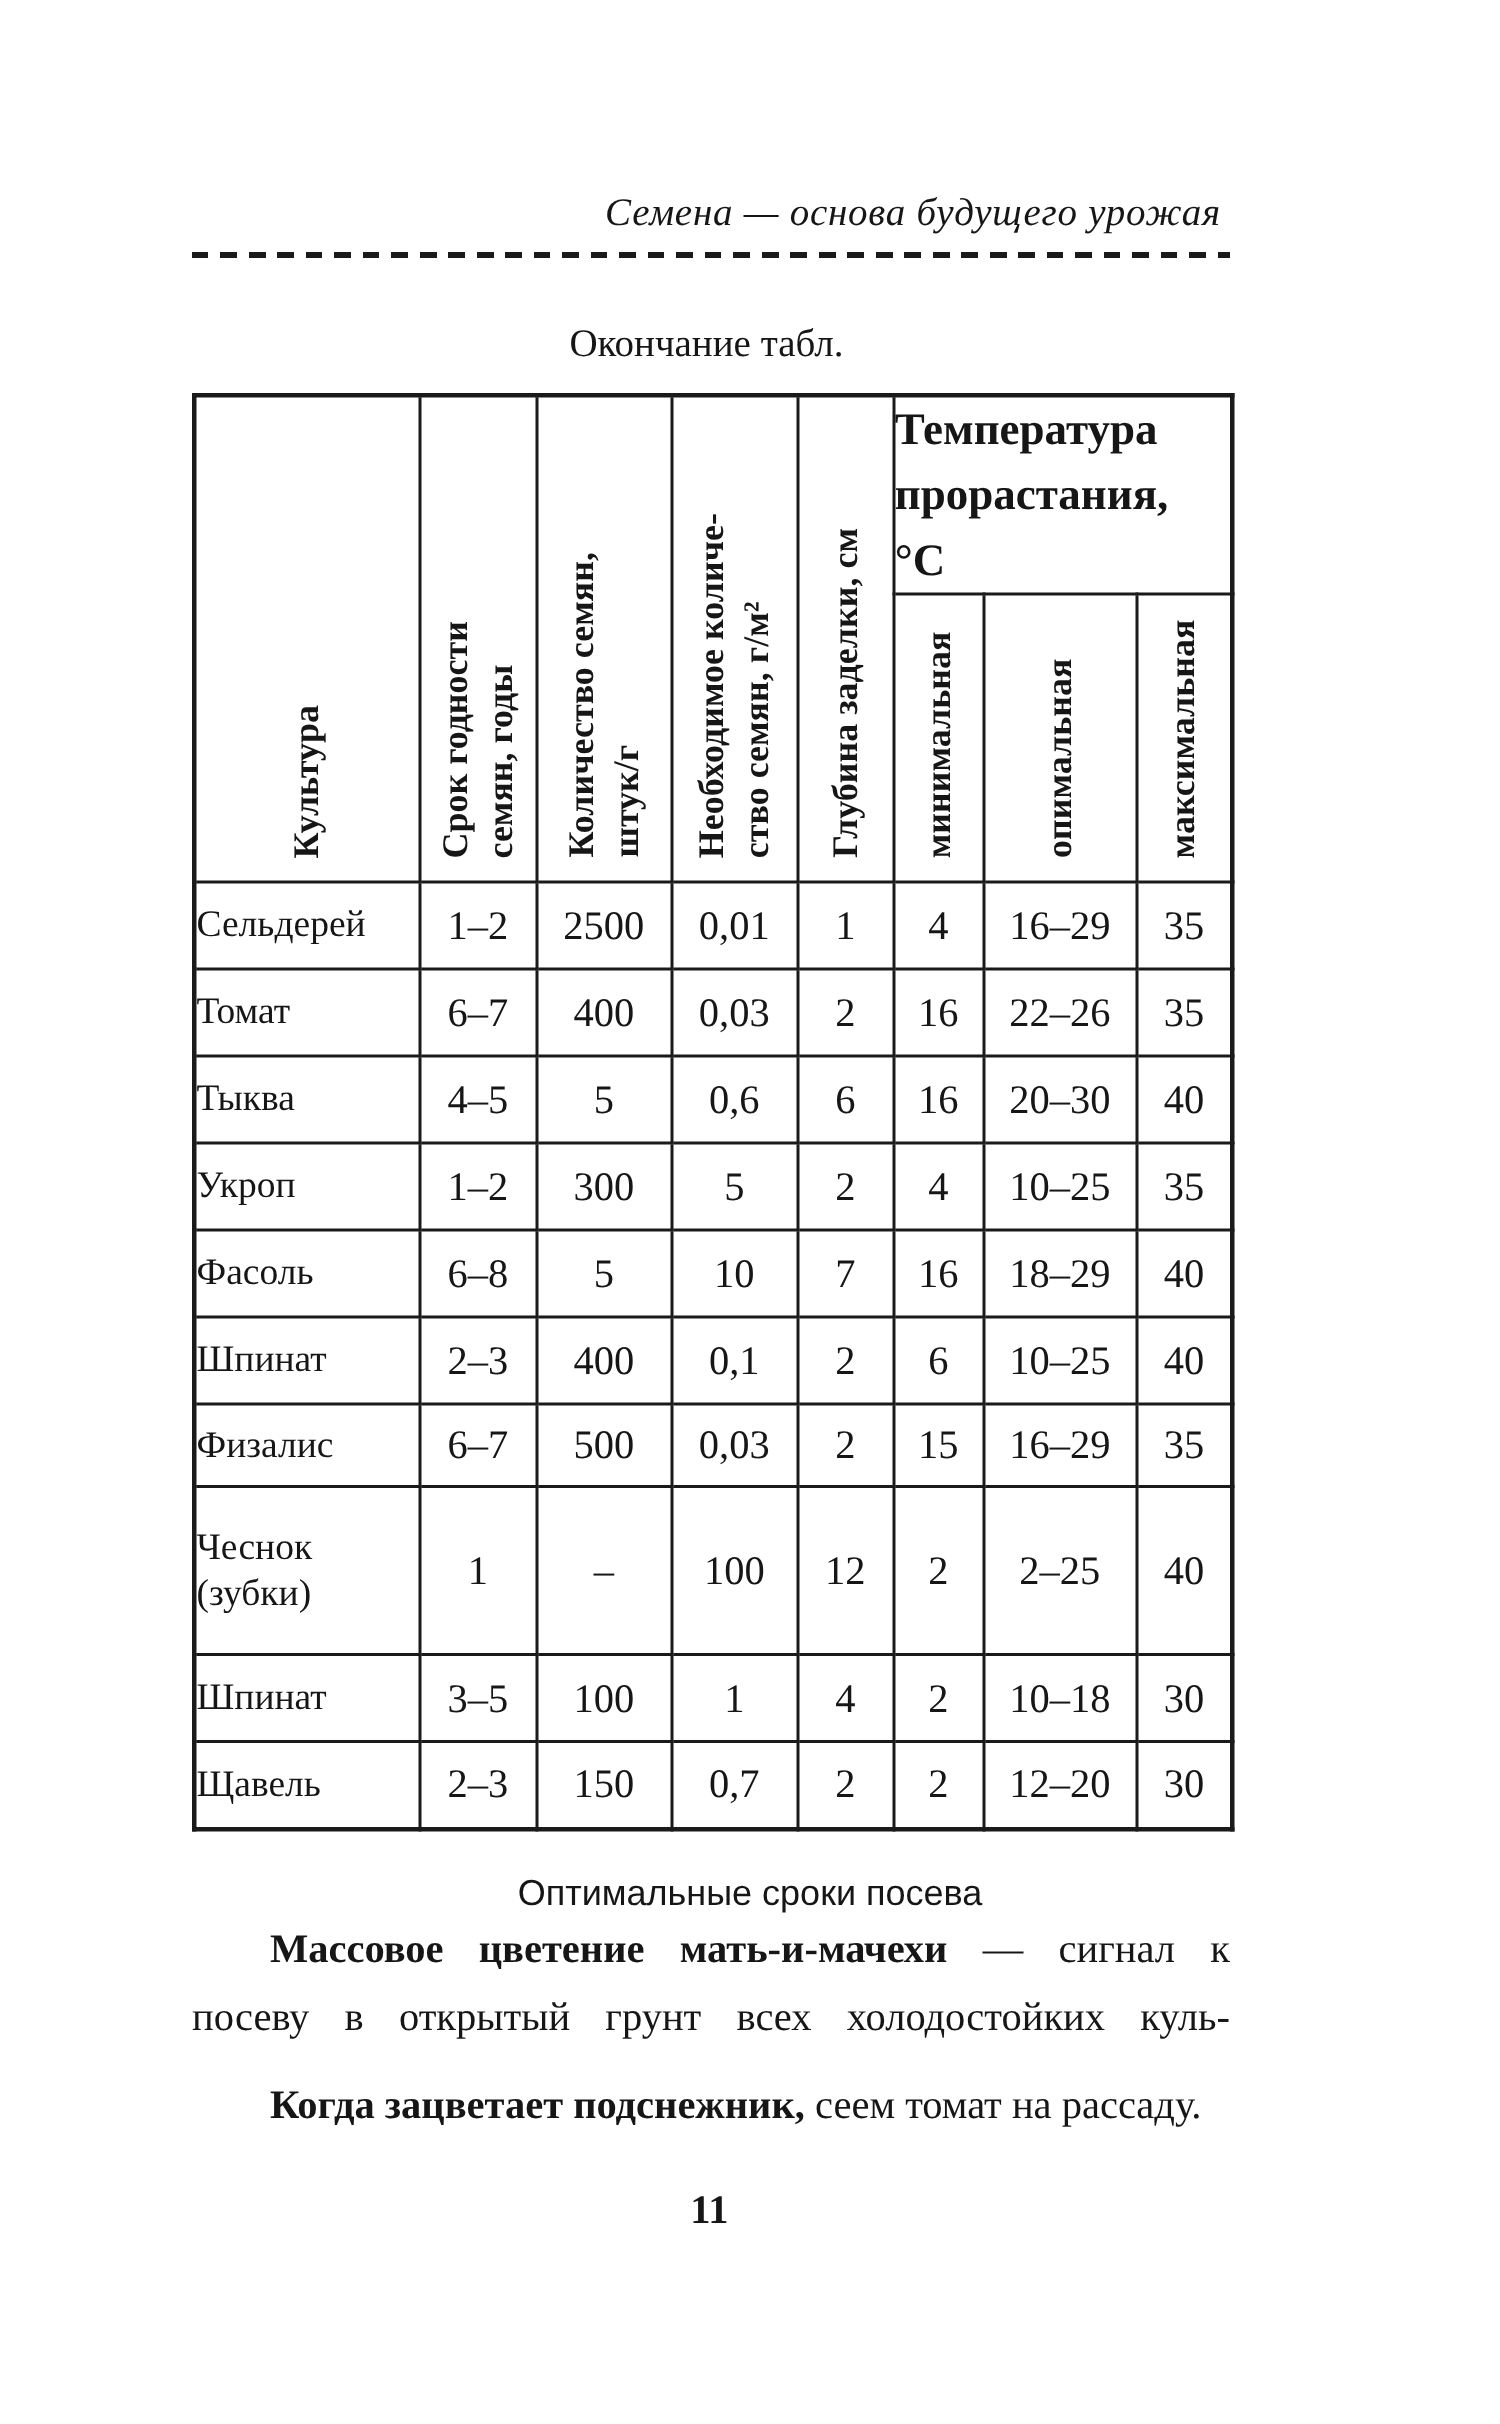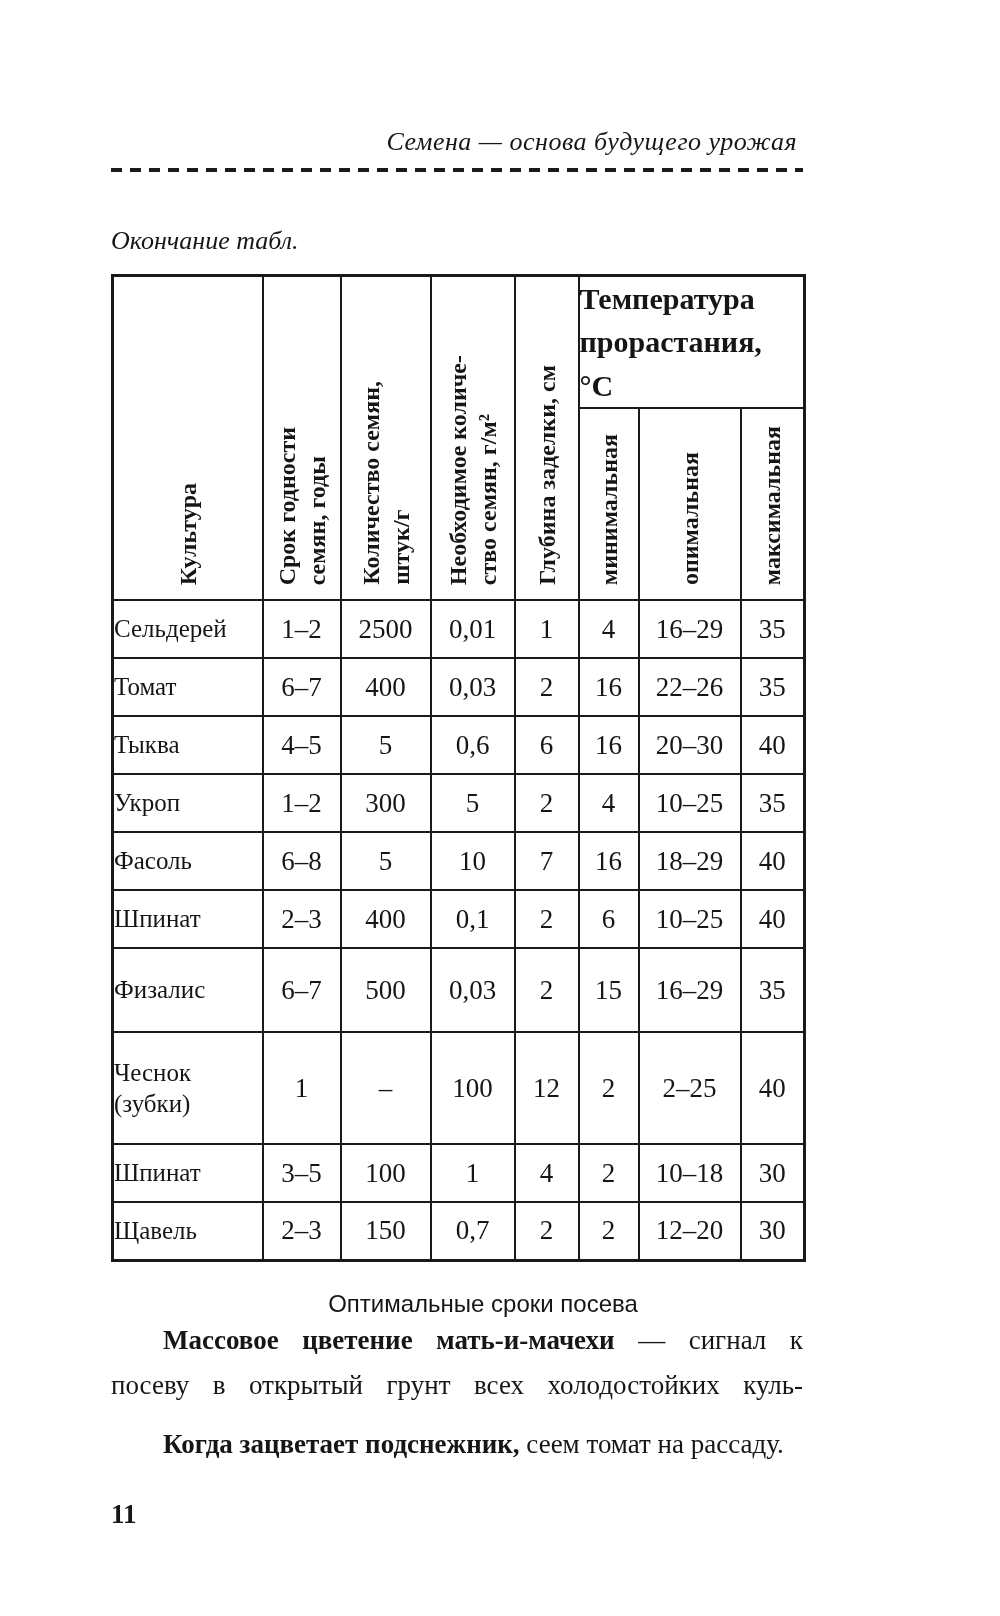--- a/index.html
+++ b/index.html
@@ -10,62 +10,61 @@
   body {
     width: 1000px;
     height: 1616px;
     position: relative;
     font-family: "Liberation Serif", serif;
     color: #161616;
     overflow: hidden;
   }
   .content {
     position: absolute;
-    left: 111px;
+    left: 128px;
     top: 0;
     width: 692px;
   }
   
   .running-head {
     margin-top: 128px;
     text-align: right;
     font-style: italic;
     font-size: 26px;
     line-height: 1.1;
     padding-right: 6px;
     letter-spacing: 0.5px;
   }
   .dashed-rule {
     margin-top: 11px;
     height: 4px;
     background: repeating-linear-gradient(90deg, #1a1a1a 0 11px, transparent 11px 19px);
   }
   .table-caption {
-    margin-top: 54px;
-    text-align: left;
-    font-style: italic;
+    margin-top: 42px;
+    text-align: center;
     font-size: 26px;
     padding-right: 6px;
   }
   
   table.seed-table {
     margin-top: 18px;
     border-collapse: collapse;
     table-layout: fixed;
     width: 692px;
     border: 3px solid #1a1a1a;
   }
   table.seed-table td {
     border: 2px solid #1a1a1a;
     padding: 0;
   }
   tr.hrow1 { height: 94px; }
   tr.hrow2 { height: 192px; }
   tr.drow  { height: 58px; }
-  tr.drow.r-tall  { height: 84px; }
+  tr.drow.r-tall  { height: 55px; }
   tr.drow.r-xtall { height: 112px; }
 
   td.vh {
     vertical-align: bottom;
     text-align: center;
   }
   span.vert {
     display: inline-block;
     writing-mode: vertical-rl;
     transform: rotate(180deg);
@@ -114,21 +113,21 @@
     font-size: 27px;
     line-height: 45px;
     text-align: justify;
     text-indent: 52px;
   }
   p.body-para.first { margin-top: 14px; }
   p.body-para.spread { text-align-last: justify; }
   .lead-bold { font-weight: 700; }
   .page-number {
     margin-top: 32px;
-    text-align: left;
+    text-align: center;
     font-weight: 700;
     font-size: 27px;
     padding-right: 2px;
   }
 </style>
 </head>
 <body>
 
 <div class="content">
 

